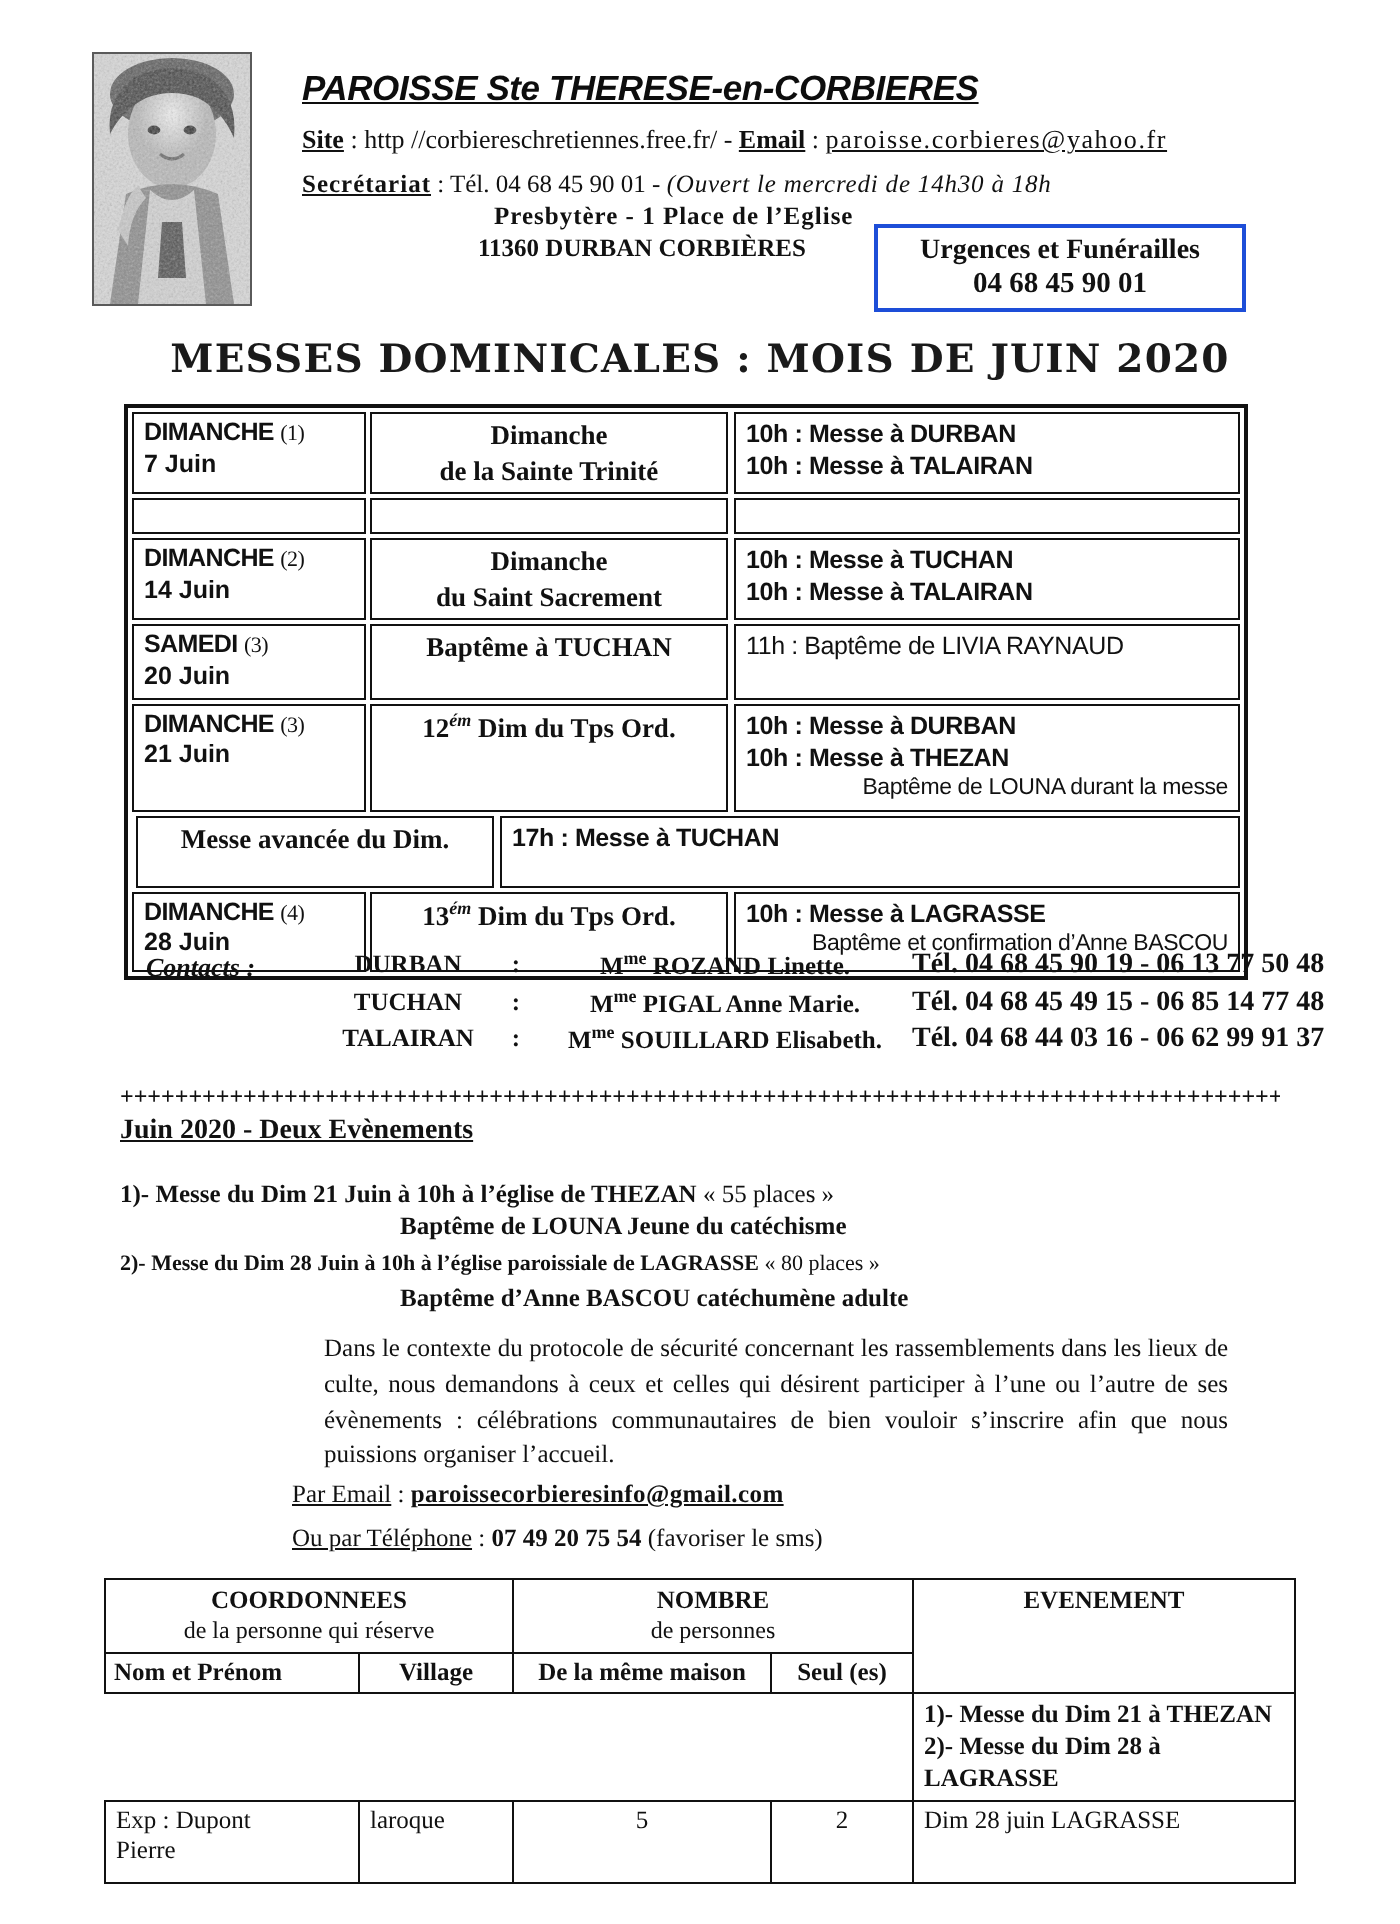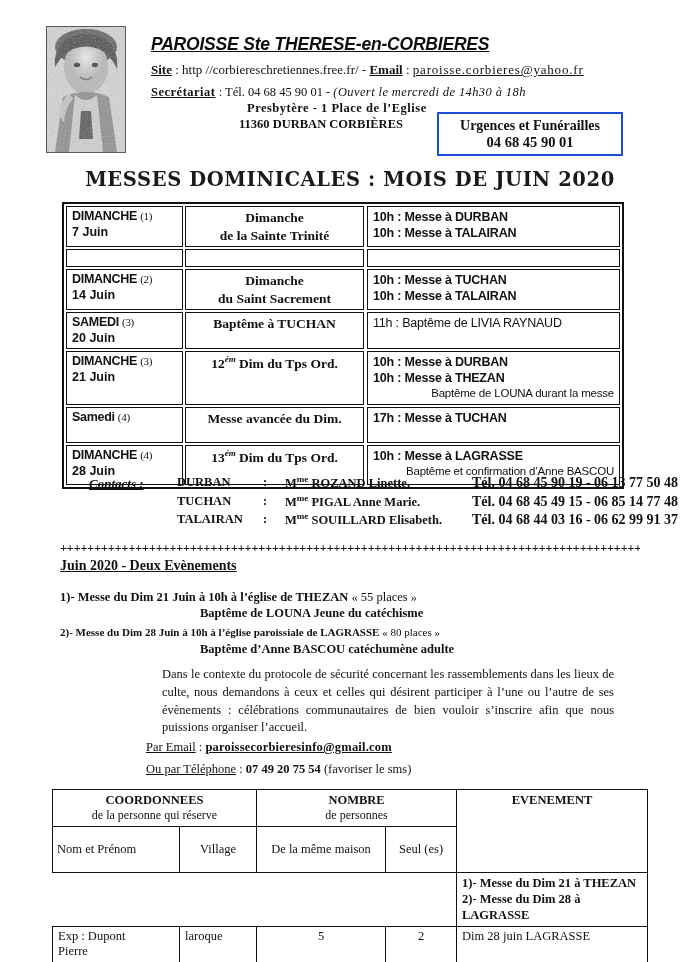--- a/index.html
+++ b/index.html
@@ -121,22 +121,23 @@
     font-weight:normal;font-size:11.5px;line-height:1.3;
     text-align:right;letter-spacing:-0.2px;
   }
   .spacer-h{height:18px;}
   .h-tall{min-height:40px;}
   .h-mid{min-height:36px;}
   .h-big{min-height:54px;}
 
   
   .contacts{
-    position:absolute;left:89px;top:474px;width:545px;
+    position:absolute;left:73px;top:474px;width:545px;
     font-size:12.5px;
+    text-align:center;
   }
   .contacts-label{
     position:absolute;left:0;top:2px;
     font-style:italic;font-weight:bold;text-decoration:underline;font-size:13px;
   }
   .crow{display:flex;line-height:1.33;white-space:nowrap;}
   .crow .town{width:86px;flex:none;font-weight:bold;font-size:12.5px;}
   .crow .colon{width:22px;flex:none;font-weight:bold;}
   .crow .person{width:187px;flex:none;font-weight:bold;font-size:12.5px;}
   .crow .person .mme{font-size:9px;vertical-align:super;}
@@ -183,21 +184,21 @@
     font-size:12.5px;
   }
   .form-table td,.form-table th{
     border:1.3px solid #111;
     padding:2px 5px;
     vertical-align:top;
     font-weight:normal;
   }
   .form-table .hdr{text-align:center;font-weight:bold;line-height:1.22;padding:3px 4px;}
   .form-table .hdr .sub{font-weight:normal;font-size:12px;}
-  .form-table .sub-hdr{text-align:center;font-weight:normal;font-size:12.5px;padding:15px 4px;}
+  .form-table .sub-hdr{text-align:center;font-weight:bold;font-size:12.5px;padding:2px 4px;}
   .form-table .sub-hdr.lft{text-align:left;}
   .form-table .evcell{font-weight:bold;line-height:1.3;}
   .form-table .datacell{line-height:1.25;height:36px;}
   .form-table .ctr{text-align:center;}
 </style>
 </head>
 <body>
 
 <div class="page">
 
@@ -314,23 +315,20 @@
         <div class="feast"><span>12</span><span class="sup">ém</span><span> Dim du Tps Ord.</span></div>
       </div>
       <div class="cell c-mass h-big">
         <div class="mass-line">10h : Messe à DURBAN</div>
         <div class="mass-line">10h : Messe à THEZAN</div>
         <div class="mass-sub">Baptême de LOUNA durant la messe</div>
       </div>
     </div>
 
     <div class="sched-row">
-      <div class="cell c-day h-mid">
-        <div class="day-name"><span>Samedi</span> <span class="num">(4)</span></div>
-      </div>
       <div class="cell c-feast h-mid">
         <div class="feast ital">Messe avancée du Dim.</div>
       </div>
       <div class="cell c-mass h-mid">
         <div class="mass-line">17h : Messe à TUCHAN</div>
       </div>
     </div>
 
     <div class="sched-row">
       <div class="cell c-day h-tall">

